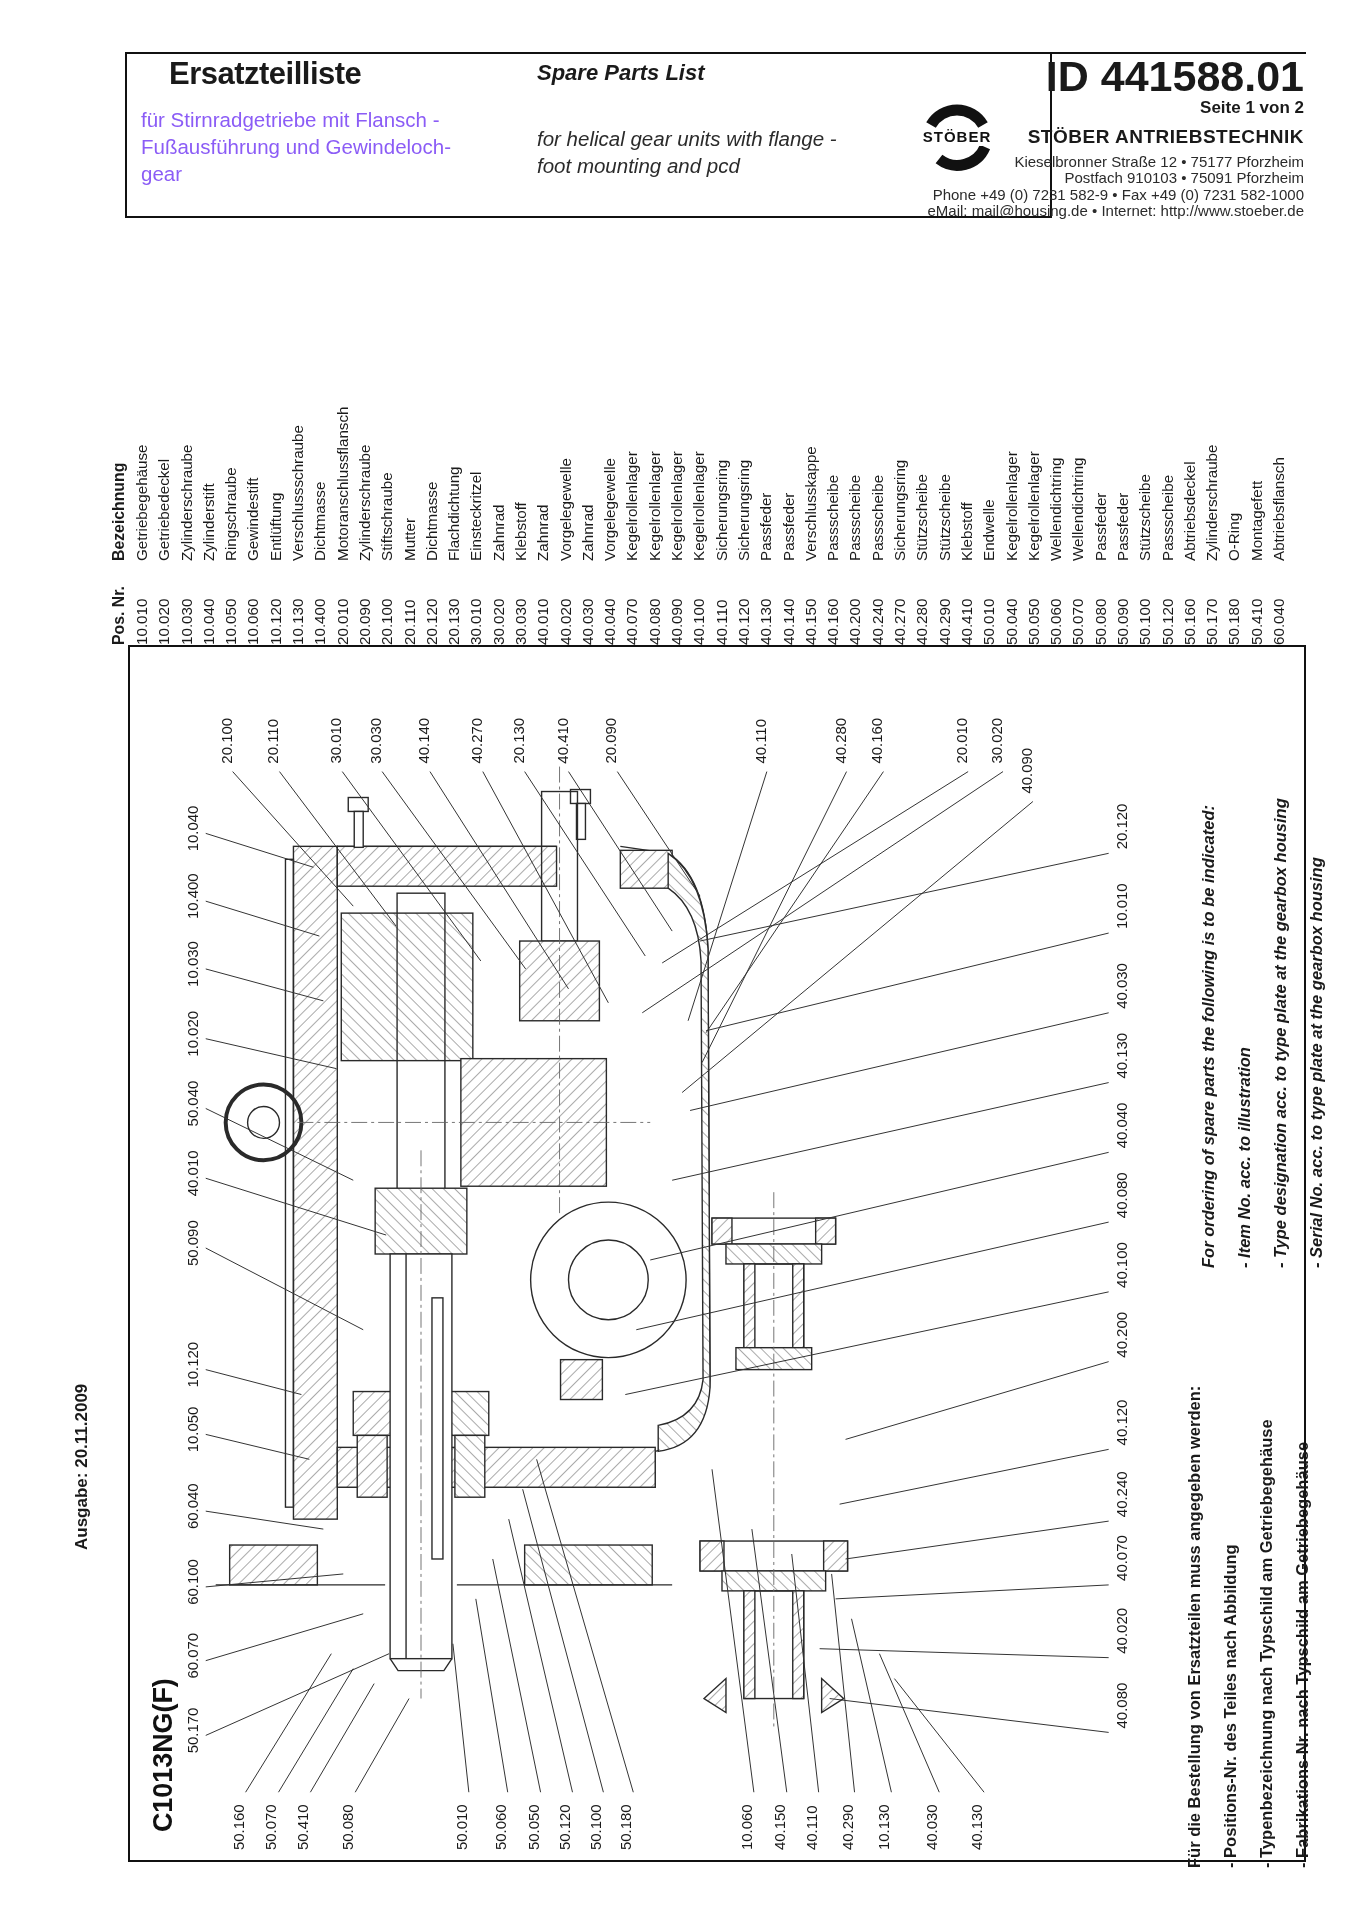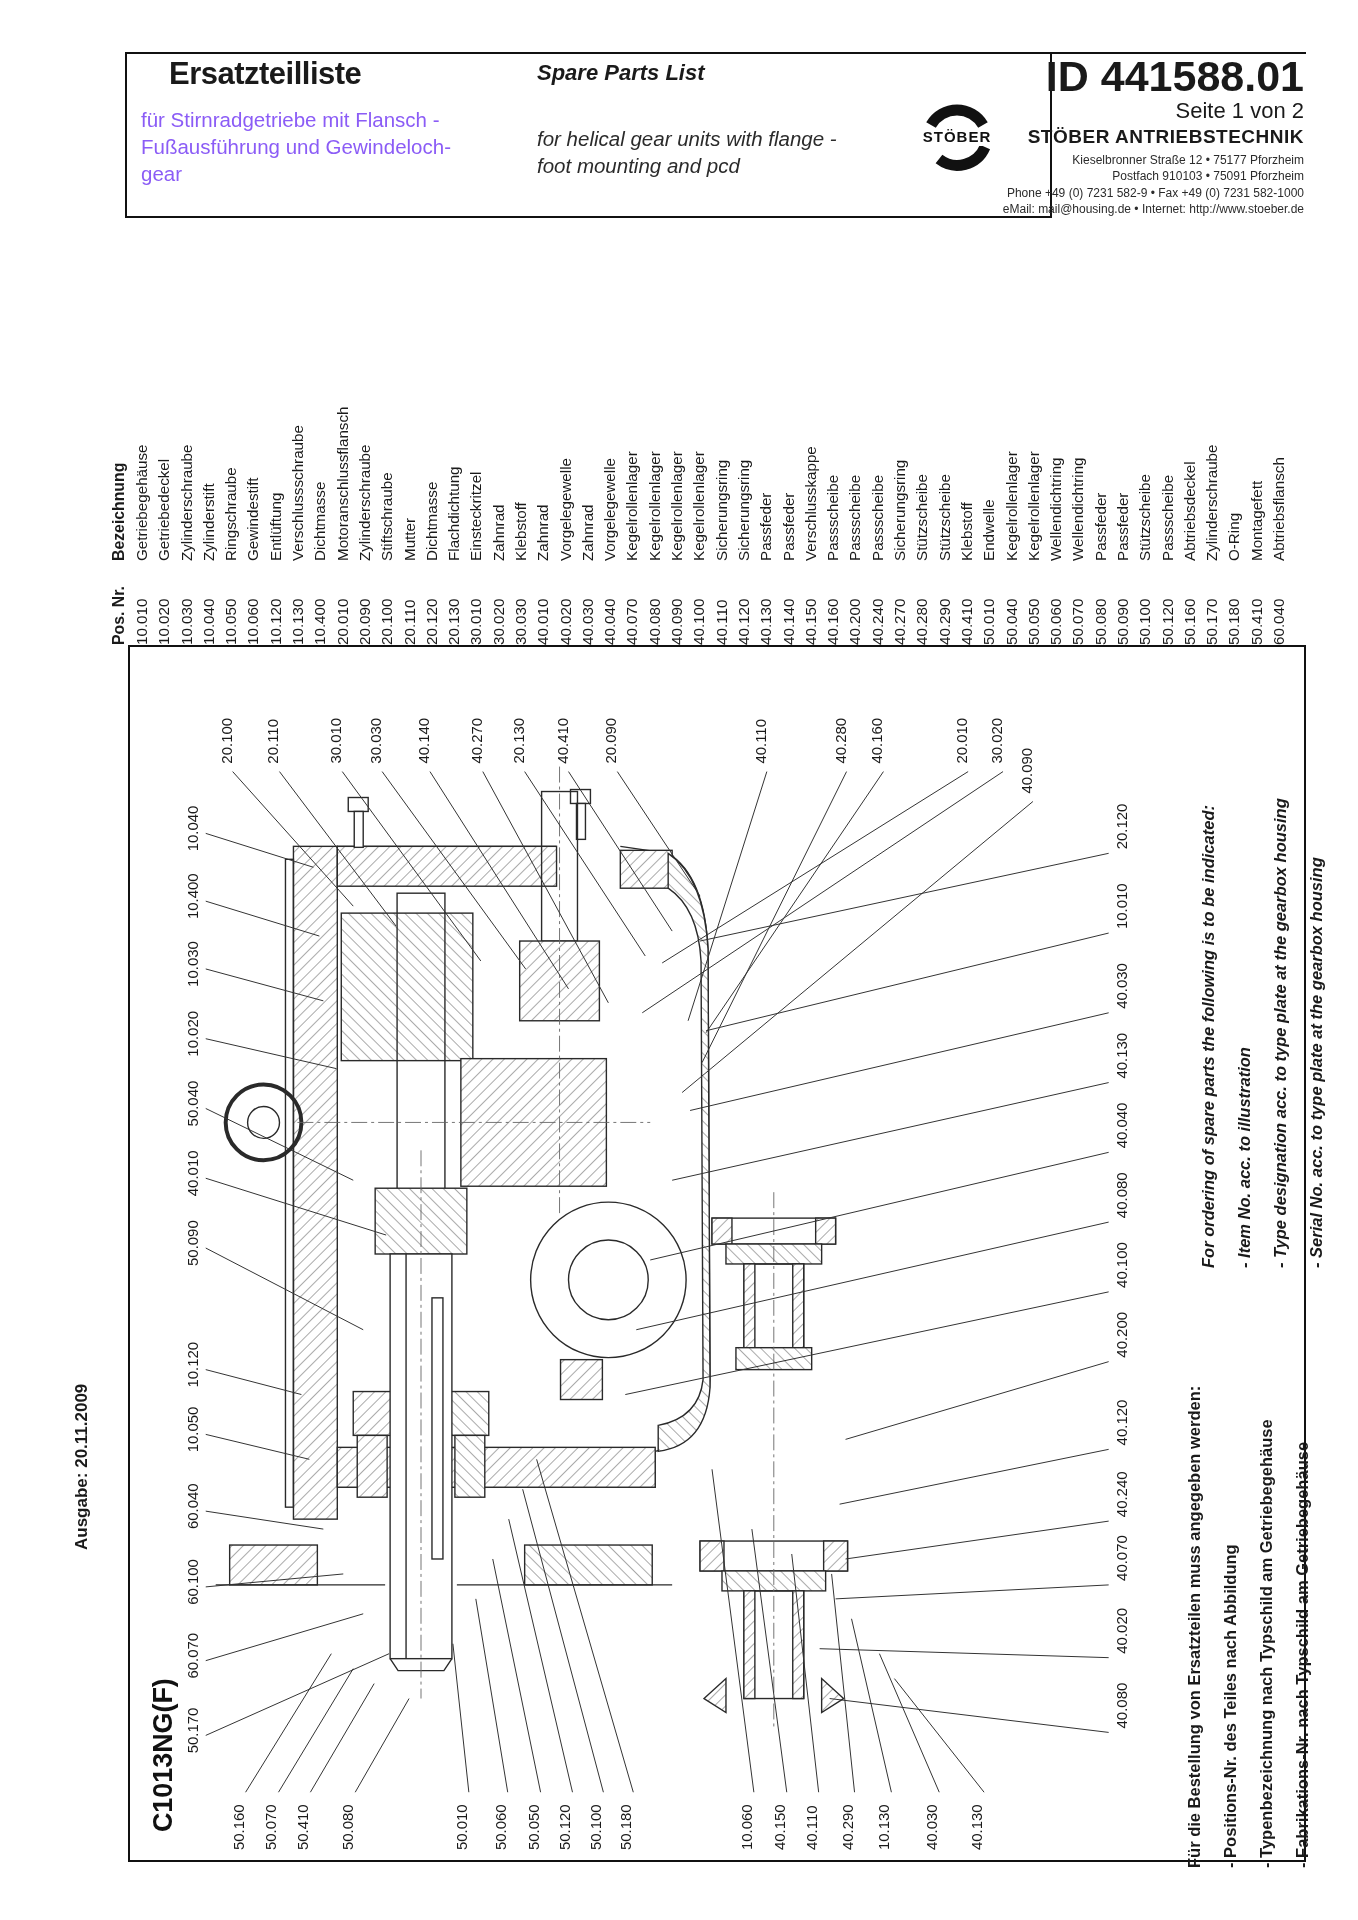--- a/index.html
+++ b/index.html
@@ -6,23 +6,23 @@
   .page{position:relative;width:1358px;height:1920px;background:#ffffff;overflow:hidden;
         font-family:"Liberation Sans","DejaVu Sans",sans-serif;color:#1a1a1a;}
   
   .hdr-topline{position:absolute;left:125px;top:52px;width:1181px;height:0;border-top:2px solid #111;}
   .hdr-box{position:absolute;left:125px;top:52px;width:927px;height:166px;border:2px solid #111;box-sizing:border-box;background:#fff;}
   .title-de{position:absolute;left:141px;top:56px;font-size:31px;font-weight:bold;letter-spacing:-.5px;margin-left:28px;}
   .sub-de{position:absolute;left:141px;top:106px;font-size:20.5px;line-height:27px;color:#8b5cf6;}
   .title-en{position:absolute;left:537px;top:60px;font-size:22px;font-weight:bold;font-style:italic;}
   .sub-en{position:absolute;left:537px;top:108px;font-size:20.5px;font-style:italic;line-height:27px;color:#2b2b2b;margin-top:17px;}
   .doc-id{position:absolute;right:54px;top:52px;font-size:43px;font-weight:bold;}
-  .page-no{position:absolute;right:54px;top:98px;font-size:22px;font-weight:normal;text-align:center;}
+  .page-no{position:absolute;right:54px;top:98px;font-size:17px;font-weight:bold;text-align:center;}
   .company{position:absolute;right:54px;top:126px;font-size:19px;font-weight:bold;letter-spacing:.5px;}
-  .addr{position:absolute;right:54px;font-size:12px;color:#2b2b2b;text-align:left;white-space:nowrap;}
+  .addr{position:absolute;right:54px;font-size:15px;color:#2b2b2b;text-align:left;white-space:nowrap;}
   .addr1{top:153px}.addr2{top:169px}.addr3{top:186px}.addr4{top:202px}
   .logo{position:absolute;left:917px;top:97px;width:80px;height:80px;}
   
   .parts{position:absolute;left:108px;top:645px;width:360px;height:1182px;
          transform:rotate(-90deg);transform-origin:0 0;}
   .p-row{display:flex;height:22.302px;align-items:center;white-space:nowrap;}
   .p-num{width:84px;font-size:15.2px;flex:none;}
   .p-nam{font-size:15.2px;}
   .p-head .p-num,.p-head .p-nam{font-weight:bold;font-size:15.8px;}
   

